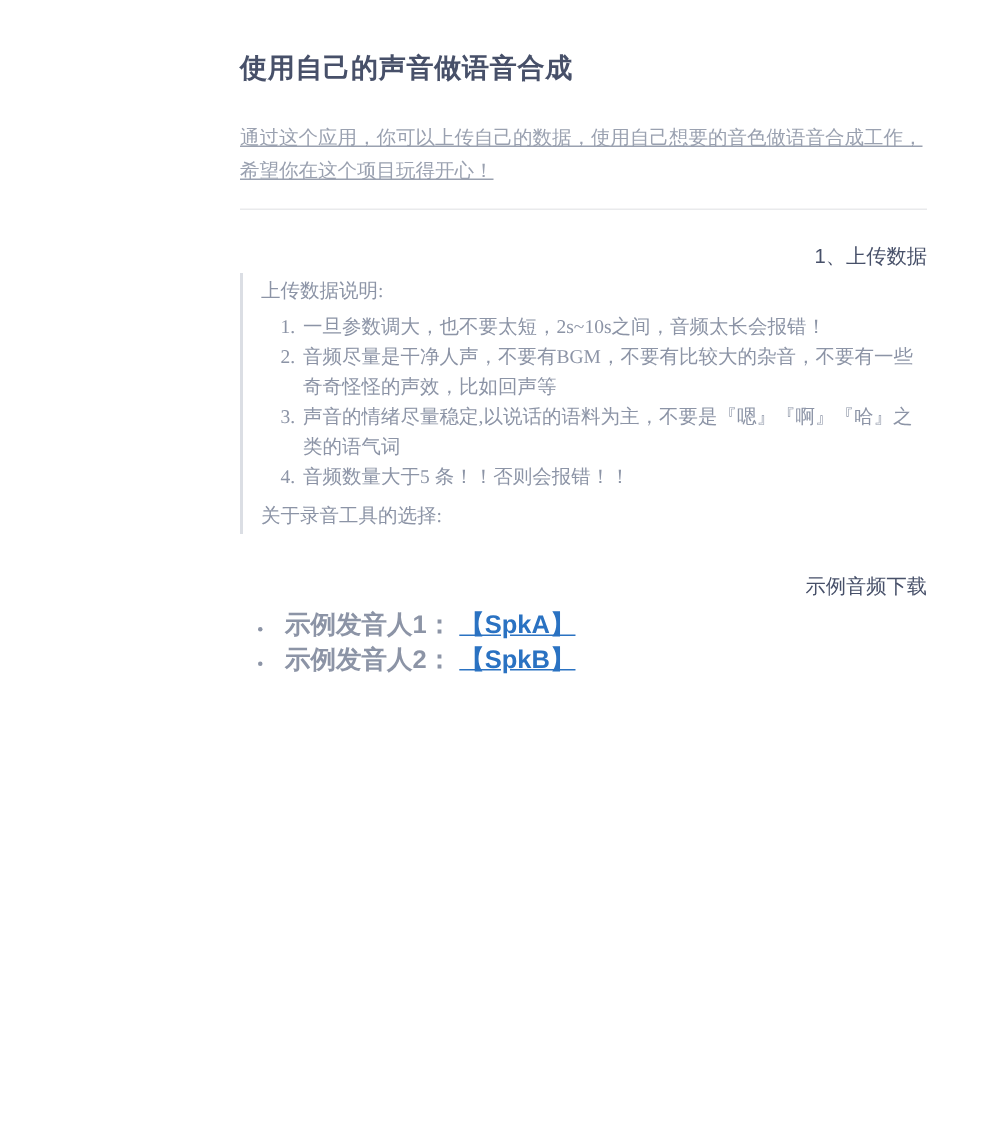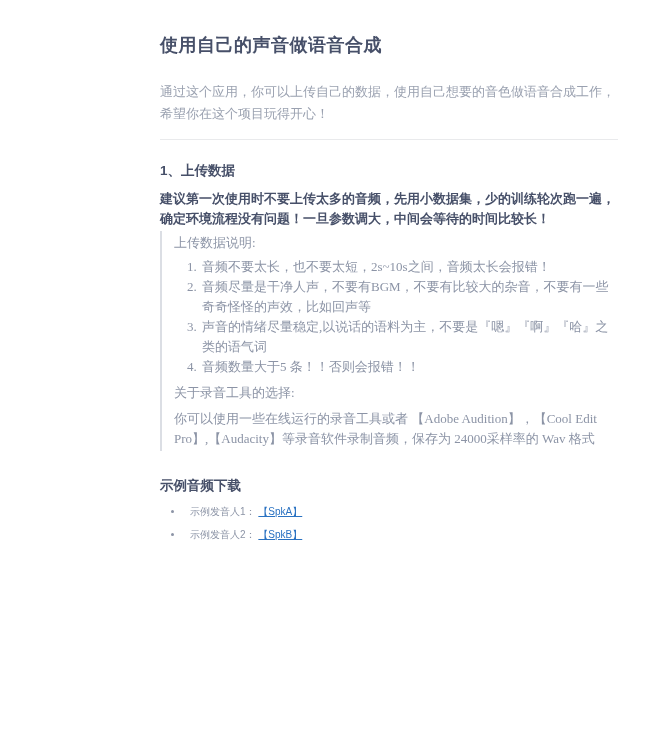--- a/index.html
+++ b/index.html
@@ -30,32 +30,34 @@
     line-height:30px;
     font-weight:700;
     color:var(--heading);
     letter-spacing:0.5px;
   }
   p{font-size:13px;}
   .intro{
     margin:21px 0 0;
     line-height:22px;
     color:var(--intro);
+    text-decoration:underline;
   }
   hr{
     margin:14px 0 0;
     border:none;
     border-top:1px solid var(--divider);
   }
   h4{
     font-size:13.5px;
-    font-weight:700;
+    font-weight:400;
     color:var(--heading);
     margin:22px 0 0;
     line-height:18px;
+    text-align:right;
   }
   h4.h-notes{margin-top:10px;}
   .advice{
     margin:9px 0 0;
     font-weight:700;
     color:var(--heading);
     line-height:20px;
   }
   blockquote{
     margin:2px 0 0;
@@ -80,24 +82,25 @@
   }
   blockquote ol li::marker{color:var(--body);}
   h4.samples-h{margin-top:26px;}
   ul.samples{
     margin:6px 0 0;
     padding-left:24px;
     list-style:disc;
     color:var(--body);
   }
   ul.samples li{
-    font-size:10px;
+    font-size:17px;
     line-height:21px;
     margin-top:2px;
     padding-left:6px;
+    font-weight:bold;
   }
   ul.samples li::marker{font-size:10px;}
   a{
     color:var(--link);
     text-decoration:underline;
     cursor:pointer;
   }
 </style>
 </head>
 <body>
@@ -106,32 +109,30 @@
 
   <h1>使用自己的声音做语音合成</h1>
 
   <p class="intro">通过这个应用，你可以上传自己的数据，使用自己想要的音色做语音合成工作，希望你在这个项目玩得开心！</p>
 
   <hr>
 
   <h4>1、上传数据</h4>
 
 
-  <p class="advice">建议第一次使用时不要上传太多的音频，先用小数据集，少的训练轮次跑一遍，确定环境流程没有问题！一旦参数调大，中间会等待的时间比较长！</p>
 
   <blockquote>
     <p class="first">上传数据说明:</p>
     <ol>
-      <li>音频不要太长，也不要太短，2s~10s之间，音频太长会报错！</li>
+      <li>一旦参数调大，也不要太短，2s~10s之间，音频太长会报错！</li>
       <li>音频尽量是干净人声，不要有BGM，不要有比较大的杂音，不要有一些奇奇怪怪的声效，比如回声等</li>
       <li>声音的情绪尽量稳定,以说话的语料为主，不要是『嗯』『啊』『哈』之类的语气词</li>
       <li>音频数量大于5 条！！否则会报错！！</li>
     </ol>
     <p>关于录音工具的选择:</p>
-    <p>你可以使用一些在线运行的录音工具或者 【Adobe Audition】，【Cool Edit Pro】,【Audacity】等录音软件录制音频，保存为 24000采样率的 Wav 格式</p>
   </blockquote>
 
   <h4 class="samples-h">示例音频下载</h4>
 
   <ul class="samples">
     <li>
       <span>示例发音人1： </span><a>【SpkA】</a>
     </li>
     <li>
       <span>示例发音人2： </span><a>【SpkB】</a>

